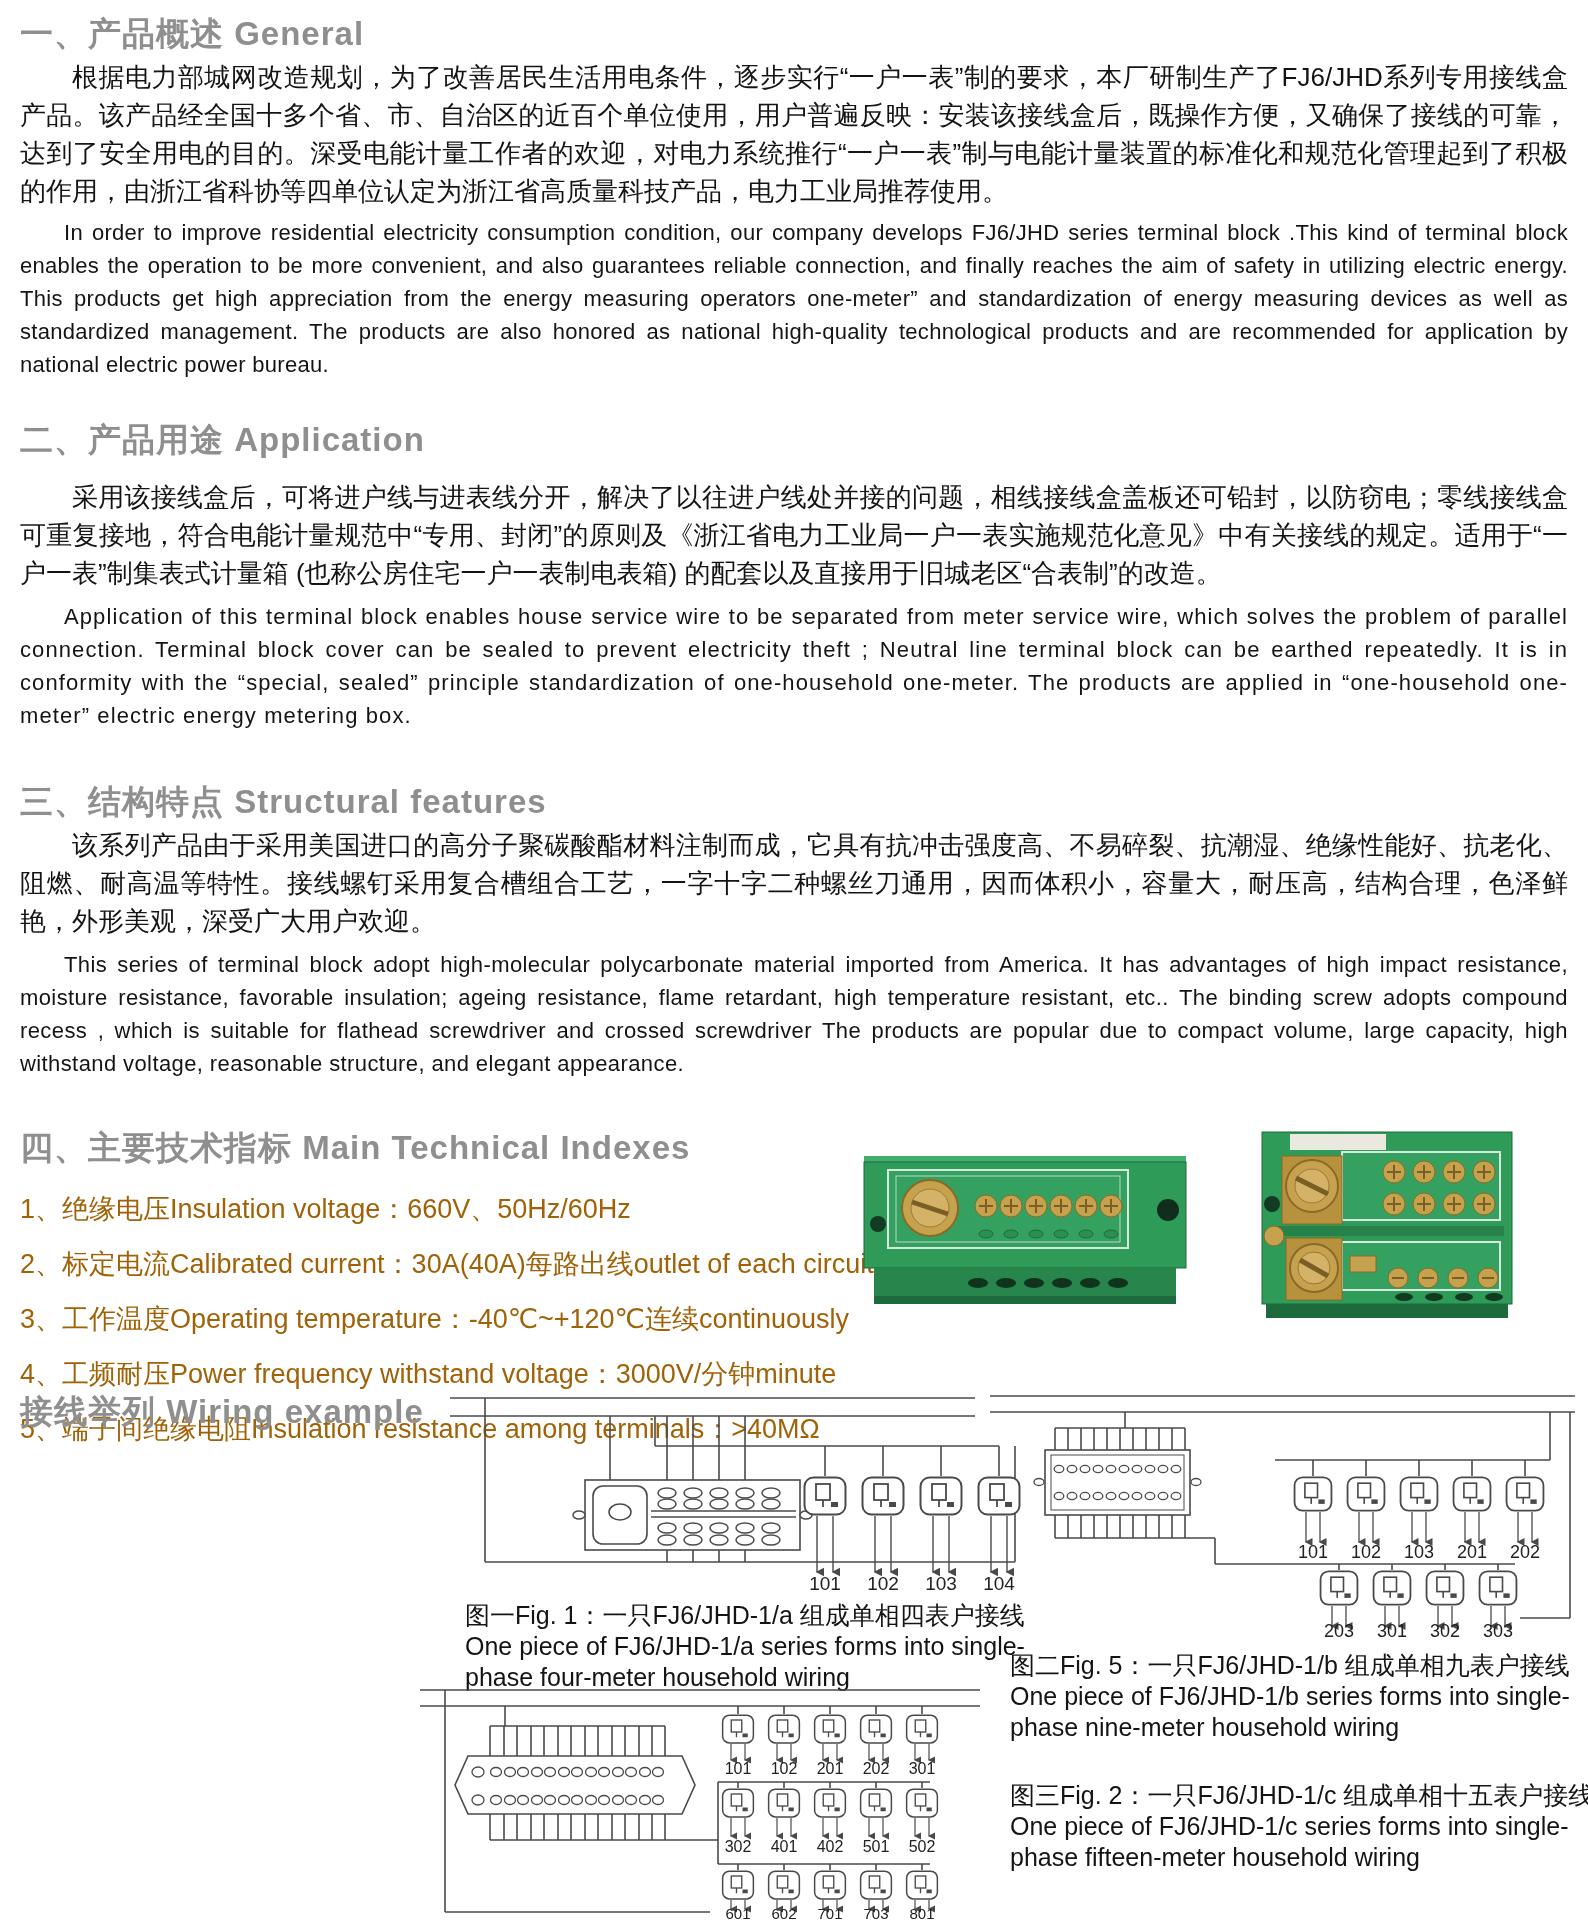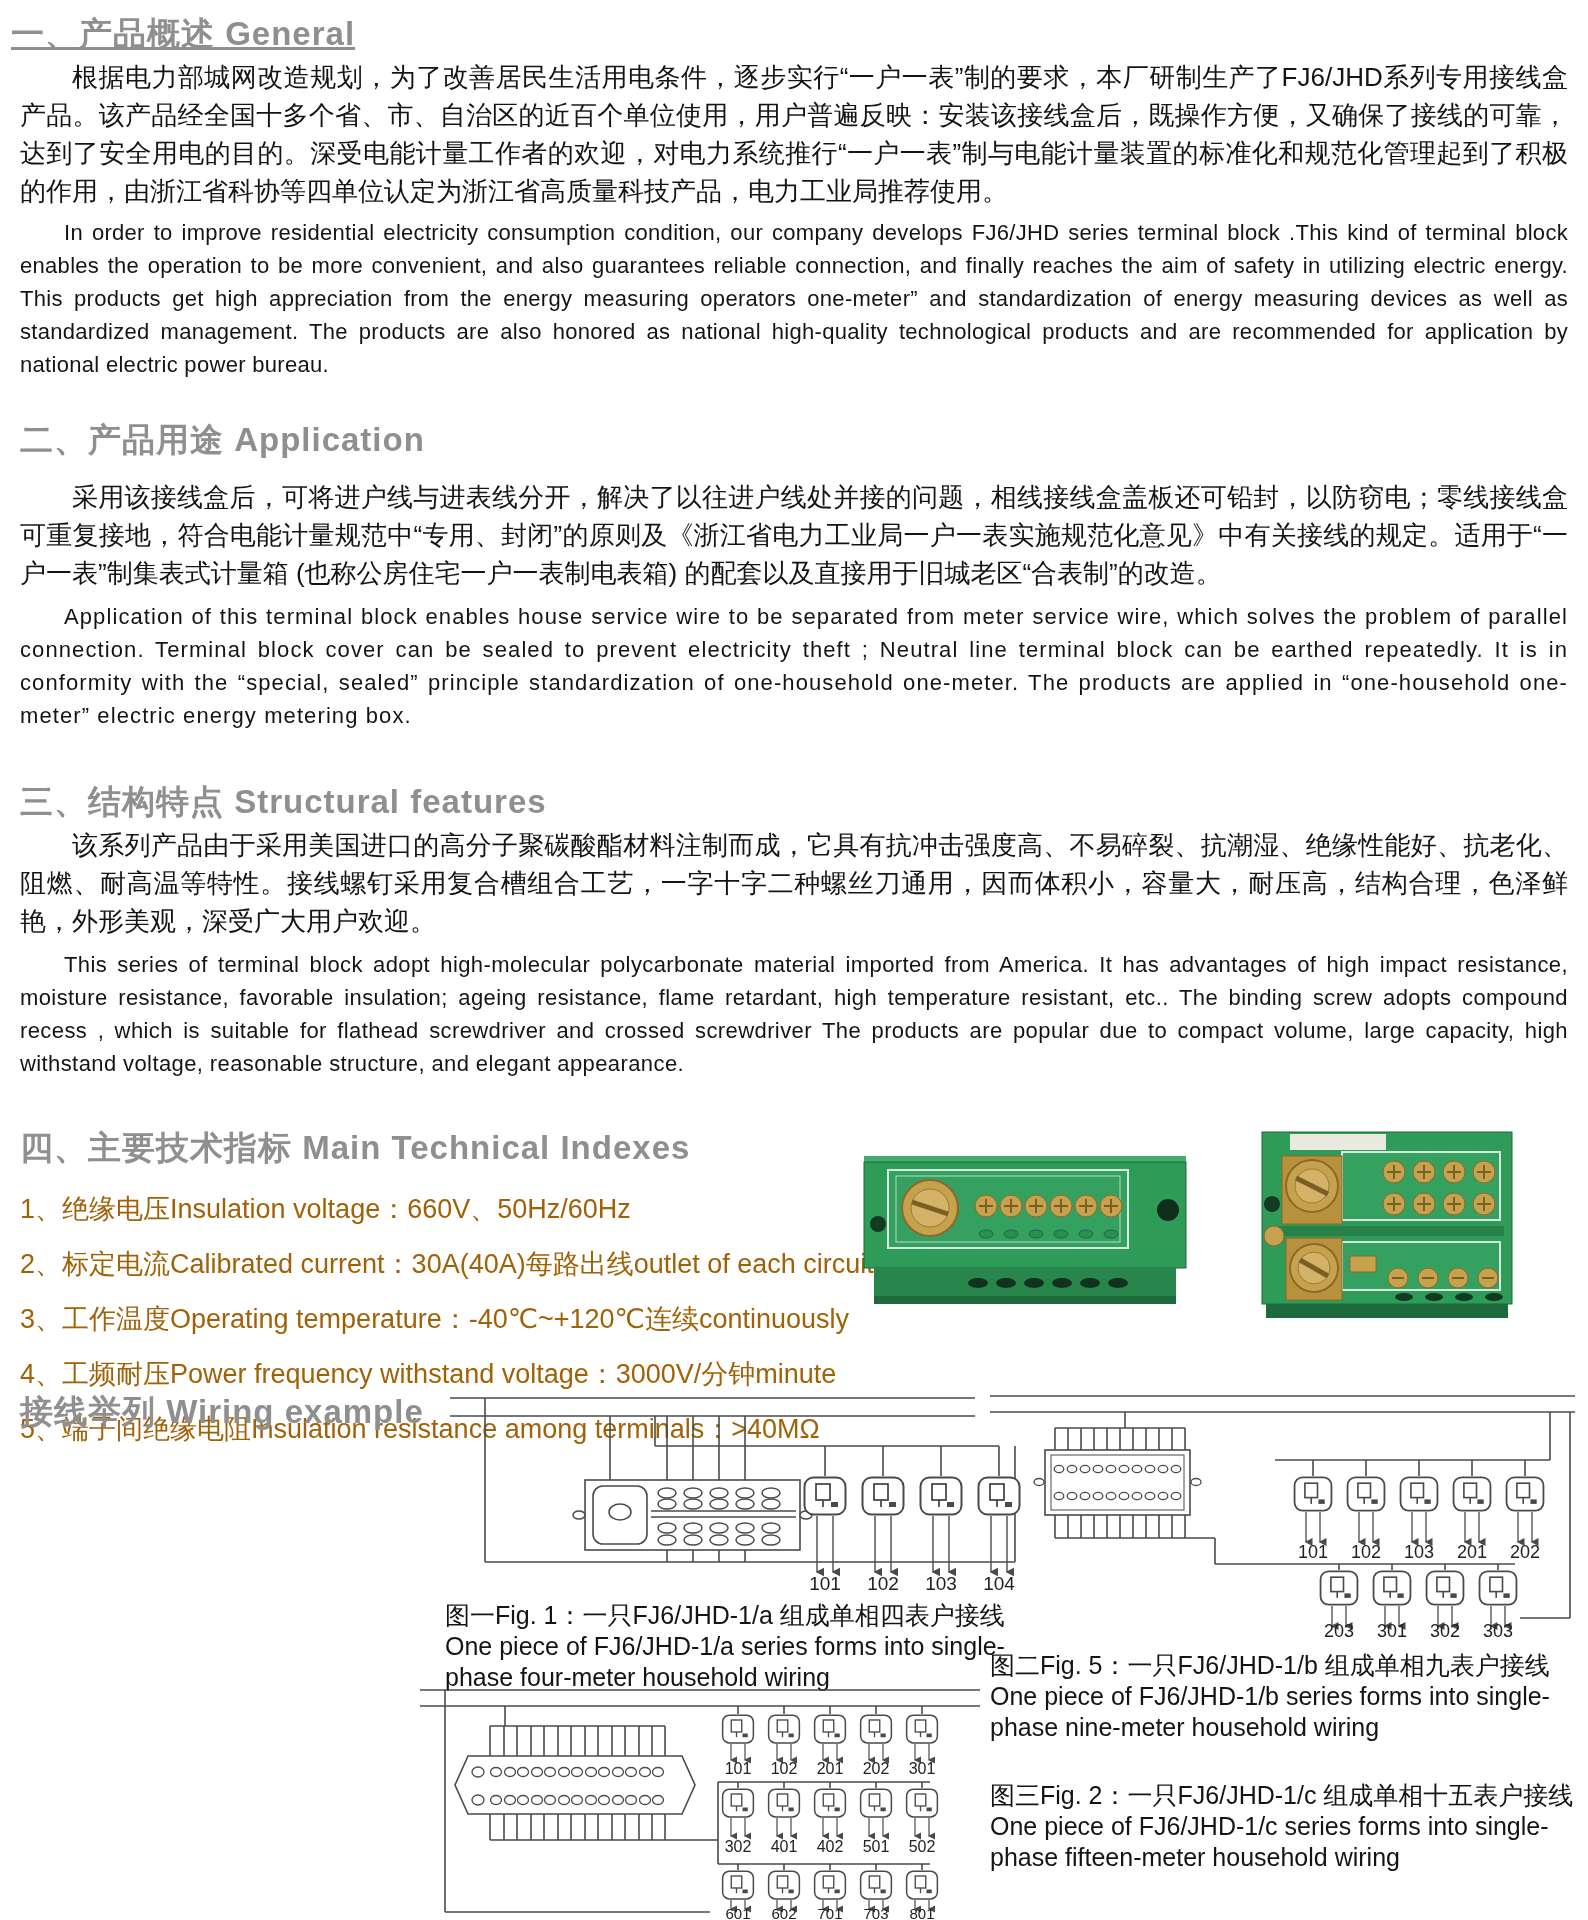--- a/index.html
+++ b/index.html
@@ -6,31 +6,31 @@
   body{font-family:"Liberation Sans","DejaVu Sans",sans-serif;color:#161616;}
   #page{position:relative;width:1588px;height:1920px;background:#ffffff;overflow:hidden;}
   .abs{position:absolute;}
   .sec-h{font-size:33px;font-weight:bold;color:#8f8f8f;letter-spacing:1px;white-space:nowrap;}
   .cn{font-size:26px;line-height:38px;text-align:justify;text-indent:2em;color:#141414;}
   .en{font-size:22px;line-height:33px;text-align:justify;text-indent:2em;color:#141414;}
   #en1{letter-spacing:0.3px;}
   #en2{letter-spacing:1.1px;}
   #en3{letter-spacing:0.4px;}
   .tech-item{font-size:27px;color:#a16207;margin-bottom:11px;white-space:nowrap;margin-top:19px;}
-  .cap{font-size:25px;line-height:31px;color:#141414;}
+  .cap{font-size:25px;line-height:31px;color:#141414;margin-left:20px;}
   .cap .cap-cn{display:block;}
   svg{display:block;}
   svg text{font-family:"Liberation Sans","DejaVu Sans",sans-serif;fill:#222;}
 </style>
 </head>
 <body>
 
 <div id="page">
 
-  <div class="abs sec-h" style="left:11px;top:12px;text-decoration:underline;">一、产品概述  General</div>
+  <div class="abs sec-h" style="left:20px;top:12px;">一、产品概述  General</div>
   <div class="abs cn" style="left:20px;top:58px;width:1548px;">根据电力部城网改造规划，为了改善居民生活用电条件，逐步实行“一户一表”制的要求，本厂研制生产了FJ6/JHD系列专用接线盒产品。该产品经全国十多个省、市、自治区的近百个单位使用，用户普遍反映：安装该接线盒后，既操作方便，又确保了接线的可靠，达到了安全用电的目的。深受电能计量工作者的欢迎，对电力系统推行“一户一表”制与电能计量装置的标准化和规范化管理起到了积极的作用，由浙江省科协等四单位认定为浙江省高质量科技产品，电力工业局推荐使用。</div>
   <div id="en1" class="abs en" style="left:20px;top:216px;width:1548px;">In order to improve residential electricity consumption condition, our company develops FJ6/JHD series terminal block .This kind of terminal block enables the operation to be more convenient, and also guarantees reliable connection, and finally reaches the aim of safety in utilizing electric energy. This products get high appreciation from the energy measuring operators one-meter” and standardization of energy measuring devices as well as standardized management. The products are also honored as national high-quality technological products and  are recommended for application by national electric power bureau.</div>
 
   <div class="abs sec-h" style="left:20px;top:418px;">二、产品用途  Application</div>
   <div class="abs cn" style="left:20px;top:478px;width:1548px;">采用该接线盒后，可将进户线与进表线分开，解决了以往进户线处并接的问题，相线接线盒盖板还可铅封，以防窃电；零线接线盒可重复接地，符合电能计量规范中“专用、封闭”的原则及《浙江省电力工业局一户一表实施规范化意见》中有关接线的规定。适用于“一户一表”制集表式计量箱 (也称公房住宅一户一表制电表箱) 的配套以及直接用于旧城老区“合表制”的改造。</div>
   <div id="en2" class="abs en" style="left:20px;top:600px;width:1548px;">Application of this terminal block enables house service wire to be separated from meter service wire, which solves the problem of parallel connection. Terminal block cover can be sealed to prevent electricity theft ; Neutral line terminal block can be earthed repeatedly. It is in conformity with the “special, sealed” principle standardization of one-household one-meter. The products are applied in “one-household one-meter” electric energy metering box.</div>
 
   <div class="abs cn" style="left:20px;top:826px;width:1548px;">该系列产品由于采用美国进口的高分子聚碳酸酯材料注制而成，它具有抗冲击强度高、不易碎裂、抗潮湿、绝缘性能好、抗老化、阻燃、耐高温等特性。接线螺钉采用复合槽组合工艺，一字十字二种螺丝刀通用，因而体积小，容量大，耐压高，结构合理，色泽鲜艳，外形美观，深受广大用户欢迎。</div>
   <div class="abs sec-h" style="left:20px;top:780px;">三、结构特点  Structural features</div>
   <div id="en3" class="abs en" style="left:20px;top:948px;width:1548px;">This series of terminal block adopt high-molecular polycarbonate material imported from America. It has advantages of high impact resistance, moisture resistance, favorable insulation; ageing resistance, flame retardant, high temperature resistant, etc.. The binding screw adopts compound recess , which is suitable for flathead screwdriver and crossed screwdriver The products are popular due to compact volume, large capacity, high withstand voltage, reasonable structure, and elegant appearance.</div>

